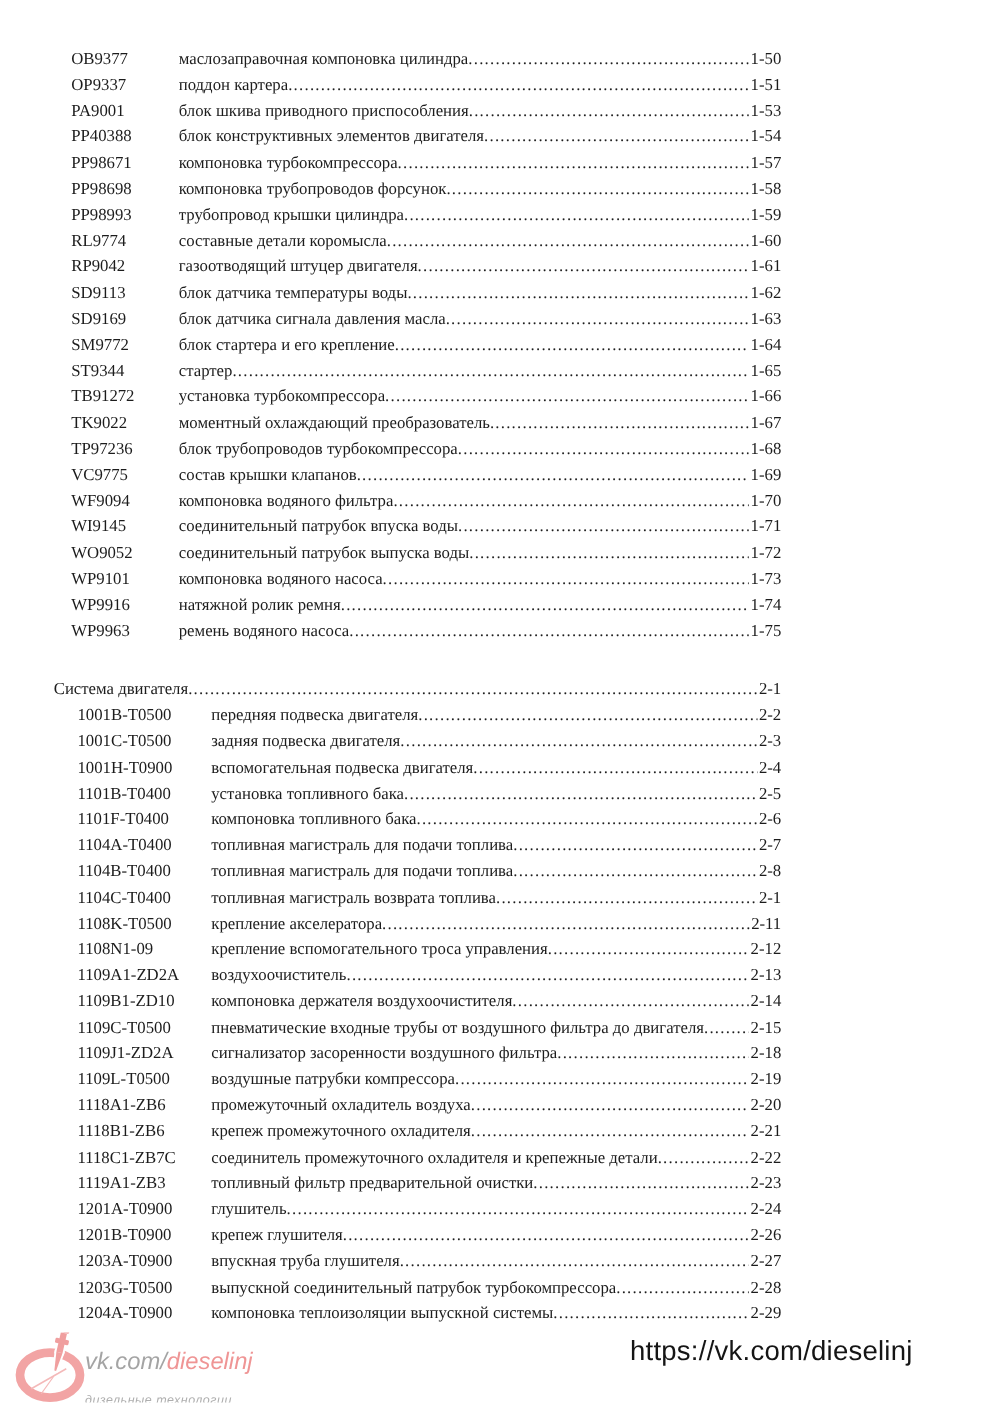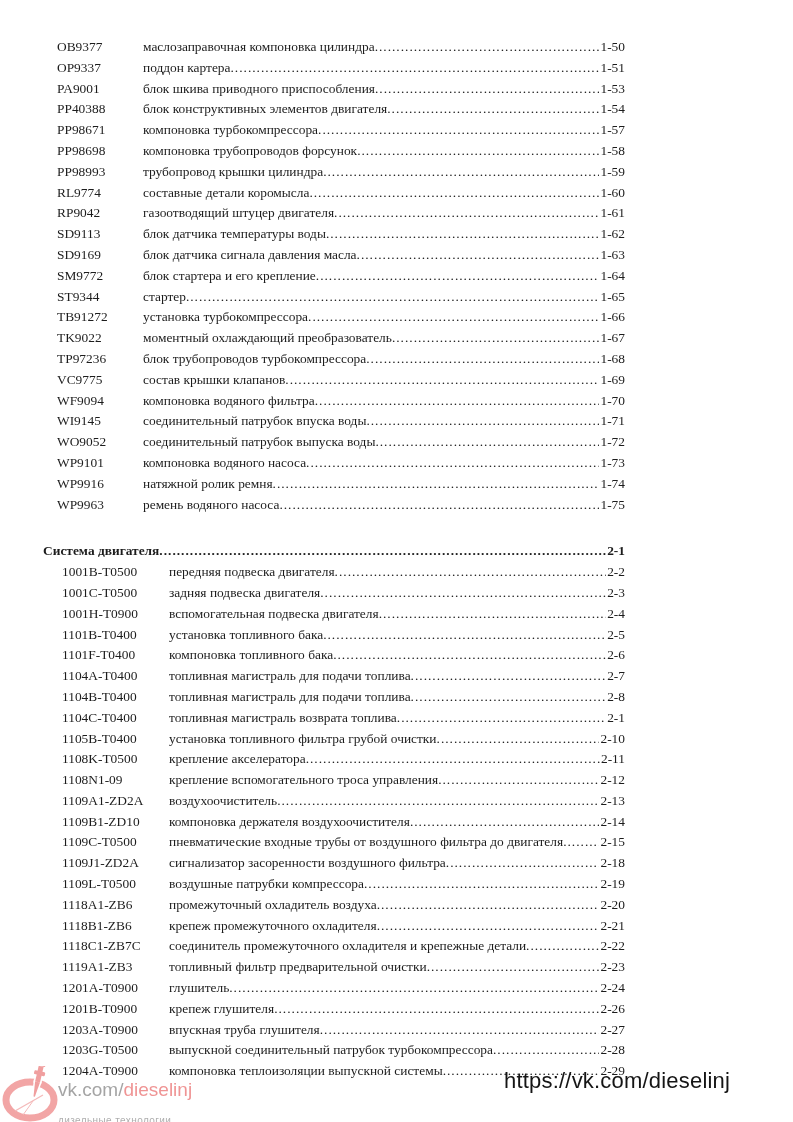--- a/index.html
+++ b/index.html
@@ -21,31 +21,31 @@
   .s1 .row{padding-left:5px;}
   .s1 .code{flex:0 0 107px;}
   .desc{flex:0 0 auto;}
   .leader{flex:1 1 auto;overflow:hidden;white-space:nowrap;min-width:8px;}
   .leader::after{
     content:"........................................................................................................................................................................................................................................................................";
     letter-spacing:1px;
   }
   .pagenum{flex:0 0 auto;padding-left:1px;}
   .header-row{
-    font-weight:bold;margin-left:-19px;margin-top:26px;
+    font-weight:normal;margin-left:-19px;margin-top:26px;
   }
   .header-row .htitle{flex:0 0 auto;}
   
   .footer-url{
     position:absolute;left:504px;top:1068px;
     font-family:"Liberation Sans", sans-serif;
     font-size:22px;color:#151515;letter-spacing:0.2px;
   }
   
-  .watermark{position:absolute;left:2px;top:1066px;width:260px;height:56px;opacity:0.92;}
+  .watermark{position:absolute;left:12px;top:1066px;width:260px;height:56px;opacity:0.92;font-style:italic;}
   .wm-svg{position:absolute;left:0;top:0;}
   .wm-text{position:absolute;left:56px;top:14px;font-family:"Liberation Sans", sans-serif;}
   .wm-line1{font-size:19px;line-height:20px;}
   .wm-gray{color:#9d9d9d;}
   .wm-pink{color:#ee8c8c;}
   .wm-line2{font-size:10px;line-height:11px;color:#a8a8a8;letter-spacing:0.4px;margin-top:15px;}
 </style>
 </head>
 <body>
 
@@ -236,26 +236,20 @@
         <span class="code">1104B-T0400</span>
         <span class="desc">топливная магистраль для подачи топлива</span>
         <span class="leader"></span>
         <span class="pagenum">2-8</span>
       </div>
       <div class="row">
         <span class="code">1104C-T0400</span>
         <span class="desc">топливная магистраль возврата топлива</span>
         <span class="leader"></span>
         <span class="pagenum">2-1</span>
-      </div>
-      <div class="row">
-        <span class="code">1105B-T0400</span>
-        <span class="desc">установка топливного фильтра грубой очистки</span>
-        <span class="leader"></span>
-        <span class="pagenum">2-10</span>
       </div>
       <div class="row">
         <span class="code">1108K-T0500</span>
         <span class="desc">крепление акселератора</span>
         <span class="leader"></span>
         <span class="pagenum">2-11</span>
       </div>
       <div class="row">
         <span class="code">1108N1-09</span>
         <span class="desc">крепление вспомогательного троса управления</span>

